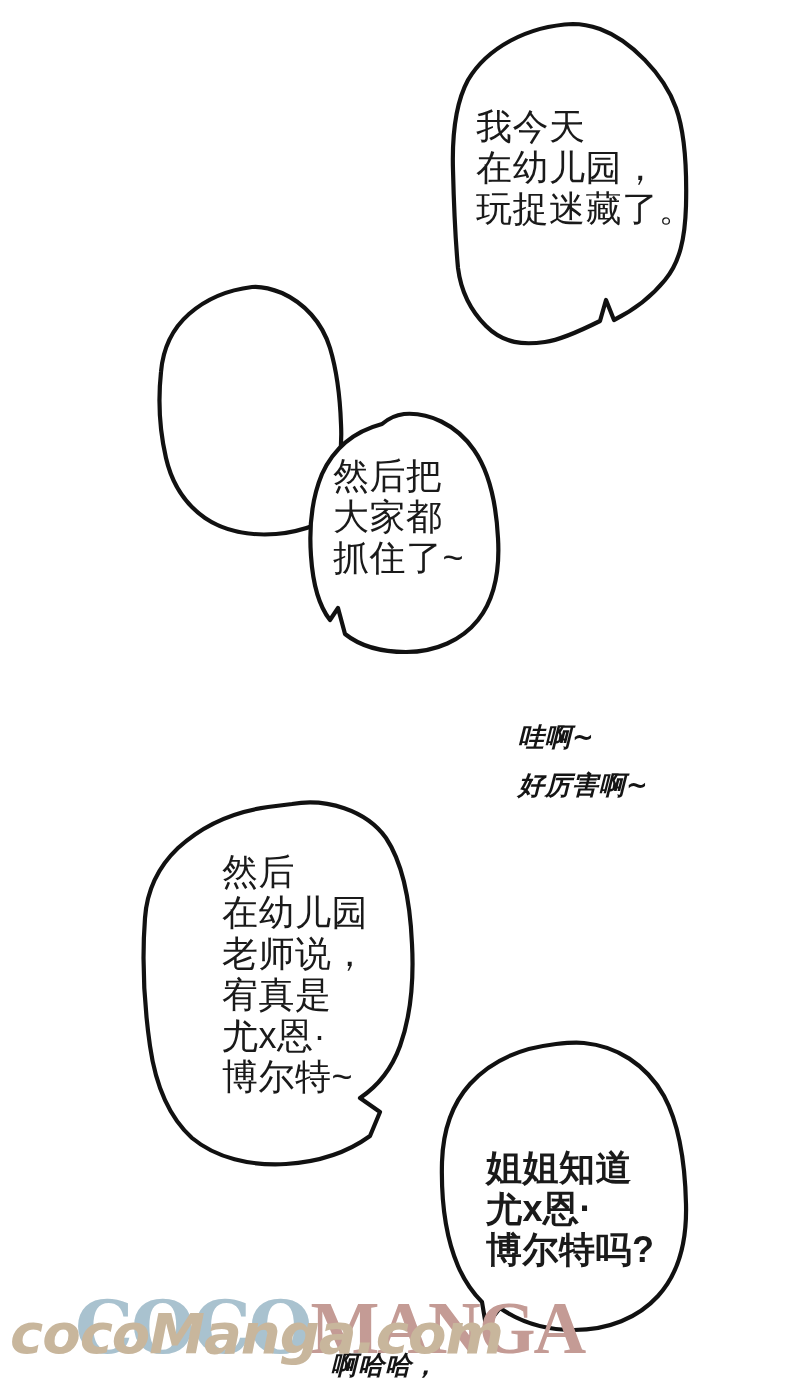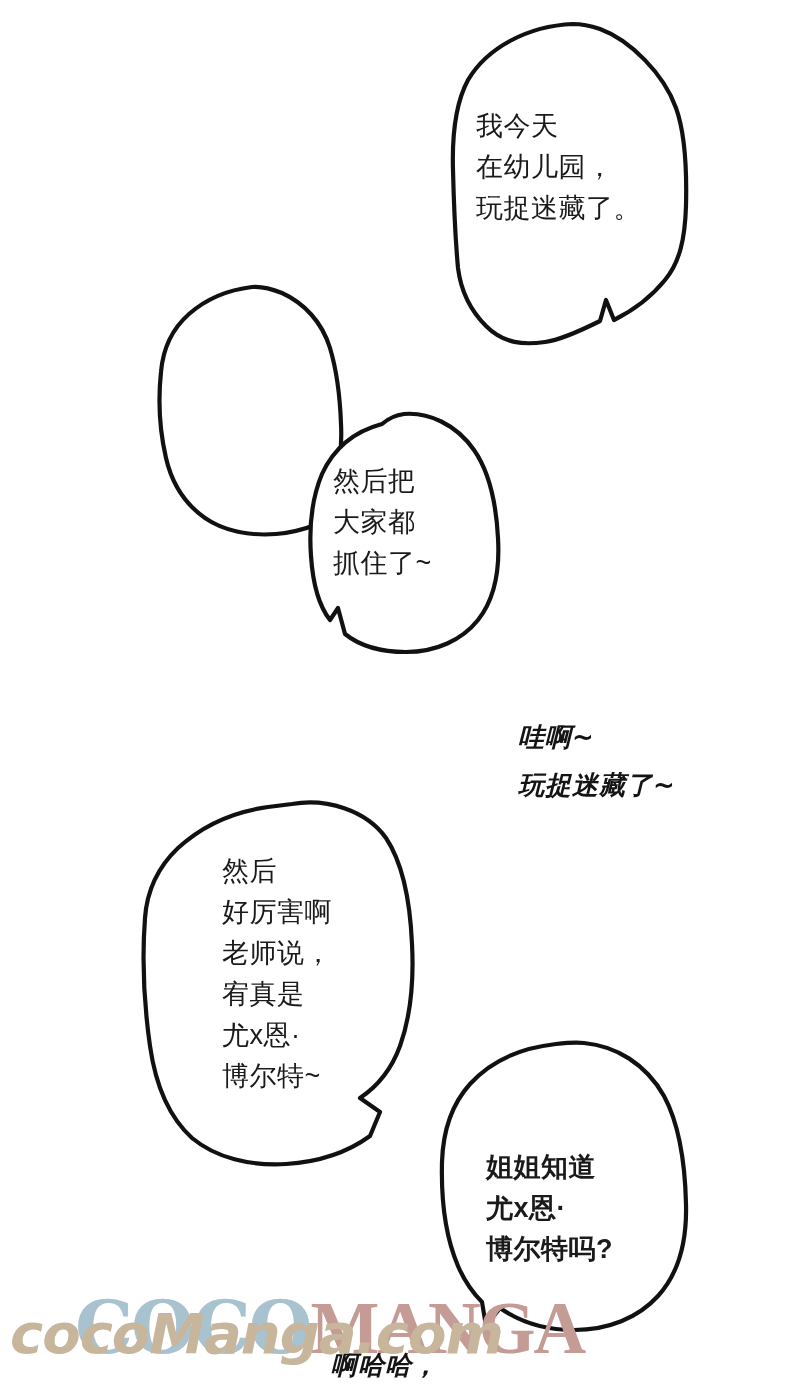--- a/index.html
+++ b/index.html
@@ -22,21 +22,21 @@
     left: 0;
     top: 0;
     width: 800px;
     height: 1390px;
     pointer-events: none;
   }
   .bubble-text {
     position: absolute;
     color: #1a1a1a;
     font-family: "Liberation Sans", "DejaVu Sans", sans-serif;
-    font-size: 27px;
+    font-size: 36px;
     line-height: 41px;
     letter-spacing: 0.5px;
     white-space: pre;
     font-weight: 400;
   }
   .hand-text {
     position: absolute;
     color: #141414;
     font-family: "DejaVu Sans", sans-serif;
     font-size: 26px;
@@ -153,37 +153,37 @@
         C 646 1064 616 1046 584 1043
         C 575 1042 565 1043 556 1044 Z"></path>
     </g>
   </svg>
 
   <div class="bubble-text" style="left:476px; top:106px;">我今天
 在幼儿园，
 玩捉迷藏了。</div>
 
 
-  <div class="bubble-text" style="left:333px; top:455px;margin-top:6px;">然后把
+  <div class="bubble-text" style="left:333px; top:455px;">然后把
 大家都
 抓住了~</div>
 
   <div class="bubble-text" style="left:222px; top:851px;">然后
-好厉害啊
+在幼儿园
 老师说，
 宥真是
 尤x恩·
 博尔特~</div>
 
   <div class="bubble-text" style="left:486px; top:1147px;font-weight:bold;">姐姐知道
 尤x恩·
 博尔特吗?</div>
 
   <div class="hand-text" style="left:518px; top:713px;">哇啊~
-玩捉迷藏了~</div>
+好厉害啊~</div>
 
   <div class="hand-text" style="left:303px; top:1348px; line-height:34px;margin-left:28px;">啊哈哈，</div>
 
   <div class="wm-main">
     <span class="wm-coco" style="color:#a9c2cf;">COCO</span><span style="color:#c49b95;">MANGA</span>
   </div>
 
   <div class="wm-sub" style="color:#c8b69c;">cocoManga.com</div>
 
 </div>

